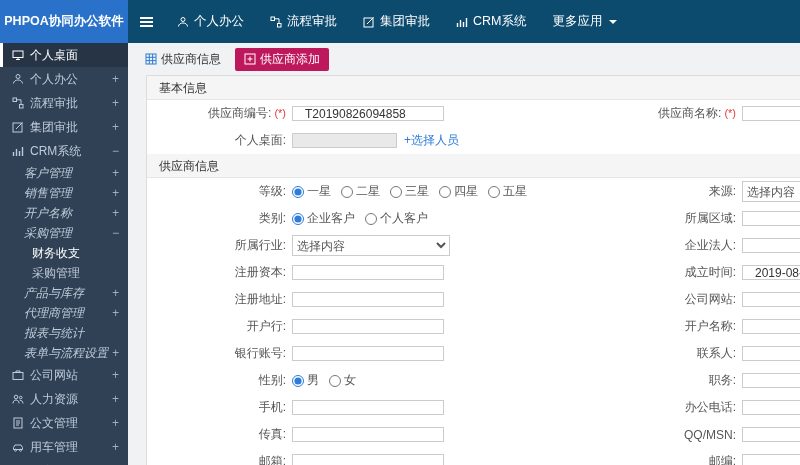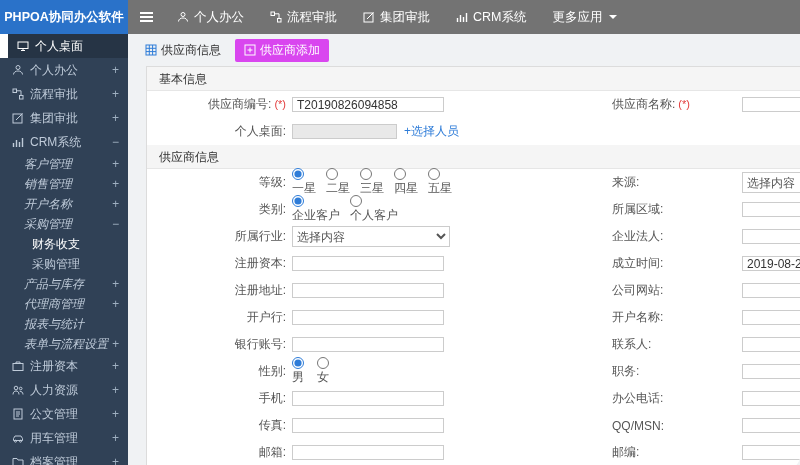--- a/index.html
+++ b/index.html
@@ -1,69 +1,69 @@
 <!DOCTYPE html>
 <html><head>
 <meta charset="utf-8">
 <style>
   * { box-sizing:border-box; margin:0; padding:0; }
   html,body { width:800px; height:465px; overflow:hidden; }
   body { font-family:"Liberation Sans","DejaVu Sans",sans-serif; font-size:12px; background:#f0f2f4; color:#333; }
 
   
-  .topbar { height:34px; background:#737373; display:flex; align-items:stretch; color:#fff; }
+  .topbar { height:43px; background:#0c4a6e; display:flex; align-items:stretch; color:#fff; }
   .logo { width:128px; background:#2a72c9; display:flex; align-items:center; justify-content:center;
           font-weight:bold; font-size:12.5px; white-space:nowrap; }
   .hamburger { width:36px; display:flex; flex-direction:column; align-items:center; justify-content:center; gap:2px; cursor:pointer; }
   .hamburger i { display:block; width:13px; height:2px; background:#fff; }
   .topnav { display:flex; align-items:stretch; }
   .nav-item { display:flex; align-items:center; gap:5px; padding:0 13px; font-size:12.5px; cursor:pointer; white-space:nowrap; }
   .nav-item svg { display:block; }
   .caret { width:0; height:0; border-left:4px solid transparent; border-right:4px solid transparent; border-top:4px solid #fff; margin-left:2px; }
 
   
   .layout { display:flex; height:435px; }
   .sidebar { width:128px; flex:0 0 128px; background:#304156; overflow:hidden; }
   .side-item { display:flex; align-items:center; color:#bfcbd9; cursor:pointer; white-space:nowrap; }
   .side-item .sicon { display:flex; margin-right:6px; }
   .side-item .sicon svg { display:block; }
   .side-item .stext { font-size:12px; }
   .side-item .expand { margin-left:auto; margin-right:9px; font-size:12px; color:#9fb0c1; }
   .lvl0 { height:24px; padding-left:12px; }
   .lvl1 { height:20px; padding-left:24px;font-style:italic; }
   .lvl2 { height:20px; padding-left:32px; }
-  .side-item.active { background:#263445; border-left:8px solid #ffffff; padding-left:9px; color:#fff; }
+  .side-item.active { background:#263445; border-left:3px solid #ffffff; padding-left:9px; color:#fff; }
   .side-item.current { color:#fff; }
 
   .content { flex:1; overflow:hidden;border-radius:13px; }
 
   
   .tabbar { height:32px; display:flex; align-items:center; padding-left:8px; gap:5px; }
   .tab { display:flex; align-items:center; gap:4px; height:23px; padding:0 9px; font-size:12px; color:#333; cursor:pointer; border-radius:2px; }
   .tab svg { display:block; }
-  .tab.active { background:#d946ef; color:#fff; }
+  .tab.active { background:#be185d; color:#fff; }
 
   
   .form-panel { margin-left:18px; width:770px; background:#fff; border:1px solid #dcdcdc; }
   .section-header { height:24px; line-height:24px; background:#f5f5f5; border-bottom:1px solid #e6e6e6;
                     padding-left:12px; font-size:12px; color:#333; }
   .row { display:flex; align-items:center; height:27px; }
   .lbl  { width:145px; text-align:right; color:#555; padding-right:6px; white-space:nowrap; flex:0 0 145px; }
   .fld1 { width:320px; flex:0 0 320px; display:flex; align-items:center; }
-  .lbl2 { width:130px; flex:0 0 130px; color:#555; padding-right:6px; white-space:nowrap; }
+  .lbl2 { width:130px; flex:0 0 130px; text-align:right; color:#555; padding-right:6px; white-space:nowrap; }
   .fld2 { flex:1; display:flex; align-items:center; }
   .req { color:#e23c3c; margin-left:3px; font-size:11px; }
-  input.txt { height:15px; border:1px solid #ccc; padding:0 4px; font-size:12px; width:152px; color:#333; background:#fff; }
+  input.txt { height:15px; border:1px solid #ccc; padding:0 12px; font-size:12px; width:152px; color:#333; background:#fff; }
   input.txt2 { width:150px; }
   input.readonly { background:#e9e9e9; width:105px; }
   select.sel { height:21px; border:1px solid #ccc; font-size:12px; width:158px; background:#fff; color:#555; }
   select.sel2 { width:150px; }
   .link { color:#2e7cd8; margin-left:7px; cursor:pointer; font-size:12px; white-space:nowrap; }
   .radio-group { display:flex; align-items:center; }
-  .radio-group label { display:flex; align-items:flex-start; margin-right:10px; color:#555; cursor:pointer;flex-direction:column; }
+  .radio-group label { display:flex; align-items:center; margin-right:10px; color:#555; cursor:pointer; }
   input[type=radio] { width:12px; height:12px; margin:0 3px 0 0; accent-color:#2e7cd8; }
 </style>
 </head>
 <body>
 
 <header class="topbar">
   <div class="logo">PHPOA协同办公软件</div>
   <div class="hamburger">
       <i></i>
       <i></i>
@@ -202,21 +202,21 @@
       <span class="stext">表单与流程设置</span>
       <span class="expand">+</span>
     </div>
     <div class="side-item lvl0">
       <span class="sicon">
           <svg width="12" height="12" viewBox="0 0 12 12" fill="none" stroke="currentColor" stroke-width="1">
             <rect x="1" y="3.5" width="10" height="7"></rect>
             <path d="M4 3.5V2h4v1.5"></path>
           </svg>
         </span>
-      <span class="stext">注册资本</span>
+      <span class="stext">公司网站</span>
       <span class="expand">+</span>
     </div>
     <div class="side-item lvl0">
       <span class="sicon">
           <svg width="12" height="12" viewBox="0 0 12 12" fill="none" stroke="currentColor" stroke-width="1">
             <circle cx="4" cy="4" r="1.8"></circle>
             <circle cx="8.7" cy="4.5" r="1.3"></circle>
             <path d="M1 10.5C1 8 2.5 7 4 7s3 1 3 3.5M7.7 7.3c1.8 0 3.3 1 3.3 3.2"></path>
           </svg>
         </span>

